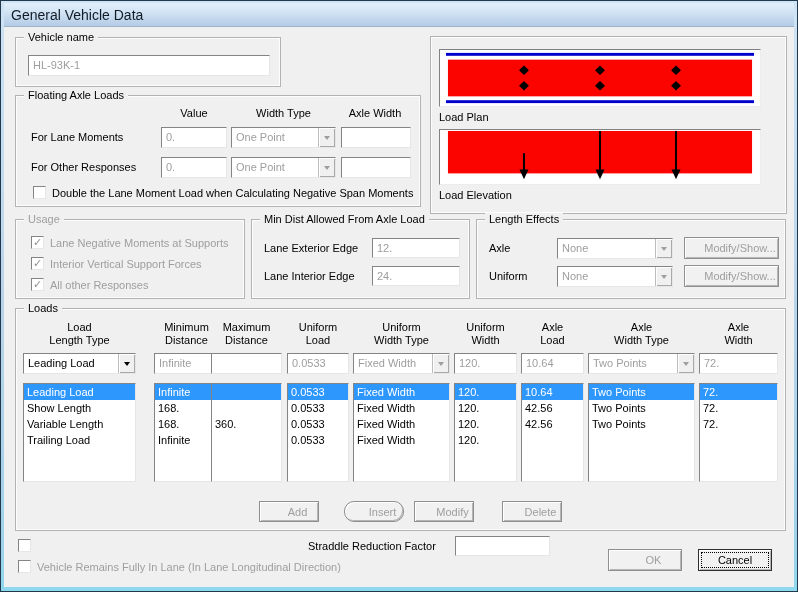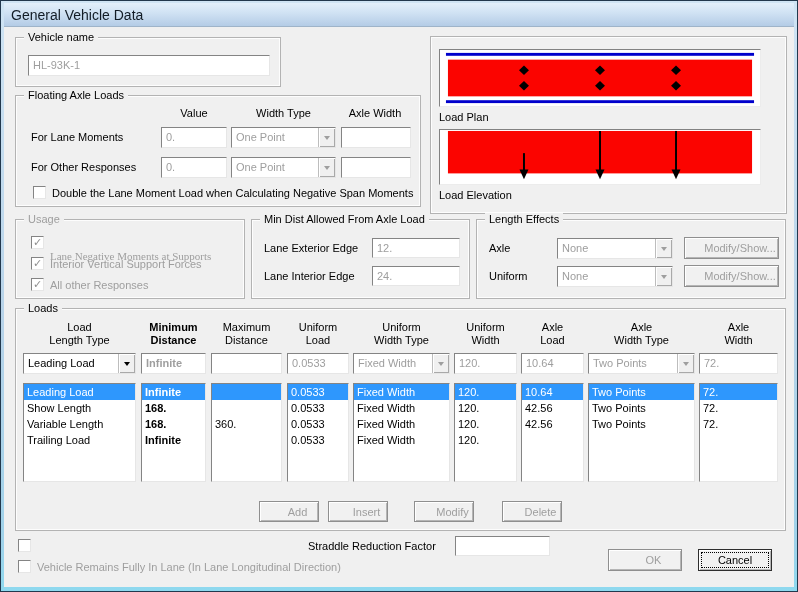--- a/index.html
+++ b/index.html
@@ -41,38 +41,38 @@
   .lbl.dis{color:var(--dis);}
   .hdr{position:absolute; text-align:center; white-space:nowrap;}
   
   .gpanel{position:absolute; background:#fff; border:1px solid; border-color:#828282 #ececec #ececec #828282;}
   .gpanel svg{display:block; width:100%; height:100%;}
   .fill-red{fill:var(--red);} .fill-blue{fill:var(--blue);}
   .ink-line{stroke:#000; stroke-width:2;} .ink-fill{fill:#000;}
   
   #loads-columns .lcol{position:absolute; top:8px; height:168px;}
   #loads-columns .lcol:nth-child(1){left:7px;  width:113px;}
-  #loads-columns .lcol:nth-child(2){left:125px;width:65px;font-weight:bold;}
+  #loads-columns .lcol:nth-child(2){left:138px;width:65px;}
   #loads-columns .lcol:nth-child(3){left:195px;width:71px;}
   #loads-columns .lcol:nth-child(4){left:271px;width:62px;}
   #loads-columns .lcol:nth-child(5){left:337px;width:97px;}
   #loads-columns .lcol:nth-child(6){left:438px;width:63px;}
   #loads-columns .lcol:nth-child(7){left:505px;width:63px;}
   #loads-columns .lcol:nth-child(8){left:572px;width:107px;}
   #loads-columns .lcol:nth-child(9){left:683px;width:79px;}
   .col-hdr{position:absolute; top:0; left:0; right:0; height:30px; display:flex; flex-direction:column;
            justify-content:flex-end; align-items:center; line-height:13px; text-align:center;}
   .lcol .edit{top:36px; left:0; right:0; width:100%;}
   .lcol .listbox{position:absolute; top:66px; left:0; right:0; height:99px; overflow:hidden;}
   .lrow{height:16px; line-height:16px; padding-left:3px; white-space:nowrap; overflow:hidden;}
   .lrow.sel{background:var(--hl); color:#fff;}
   #loads-buttons{position:absolute; top:192px; left:0; right:0; height:21px;}
   #loads-buttons .lbtn{width:60px; top:0;}
   #loads-buttons .lbtn:nth-child(1){left:226px;margin-left:17px;}
-  #loads-buttons .lbtn:nth-child(2){left:312px;}
+  #loads-buttons .lbtn:nth-child(2){left:328px;border-radius:10px;}
   #loads-buttons .lbtn:nth-child(3){left:398px;}
   #loads-buttons .lbtn:nth-child(4){left:486px;}
 </style>
 </head>
 <body>
 
 <div class="window">
   <div class="titlebar">
     <span>General Vehicle Data</span>
   </div>
@@ -141,21 +141,21 @@
       </div>
       <div class="tbox disabled" style="left:325px; top:61px; width:70px;"><span></span></div>
 
       <span class="checkbox" style="left:17px; top:90px;"></span>
       <span class="lbl" style="left:36px; top:91px;">Double the Lane Moment Load when Calculating Negative Span Moments</span>
     </div>
 
     <div class="group" style="left:11px; top:192px; width:230px; height:80px;">
       <span class="glabel dis">Usage</span>
       <span class="checkbox checked" style="left:15px; top:16px;"></span>
-      <span class="lbl dis" style="left:34px; top:30px;font-family:Liberation Serif, serif;">Lane Negative Moments at Supports</span>
+      <span class="lbl dis" style="left:34px; top:17px;">Lane Negative Moments at Supports</span>
       <span class="checkbox checked" style="left:15px; top:37px;"></span>
       <span class="lbl dis" style="left:34px; top:38px;">Interior Vertical Support Forces</span>
       <span class="checkbox checked" style="left:15px; top:58px;"></span>
       <span class="lbl dis" style="left:34px; top:59px;">All other Responses</span>
     </div>
 
     <div class="group" style="left:247px; top:192px; width:219px; height:80px;">
       <span class="glabel">Min Dist Allowed From Axle Load</span>
       <span class="lbl" style="left:12px; top:22px;">Lane Exterior Edge</span>
       <div class="tbox disabled" style="left:120px; top:18px; width:88px; height:20px;"><span>12.</span></div>

